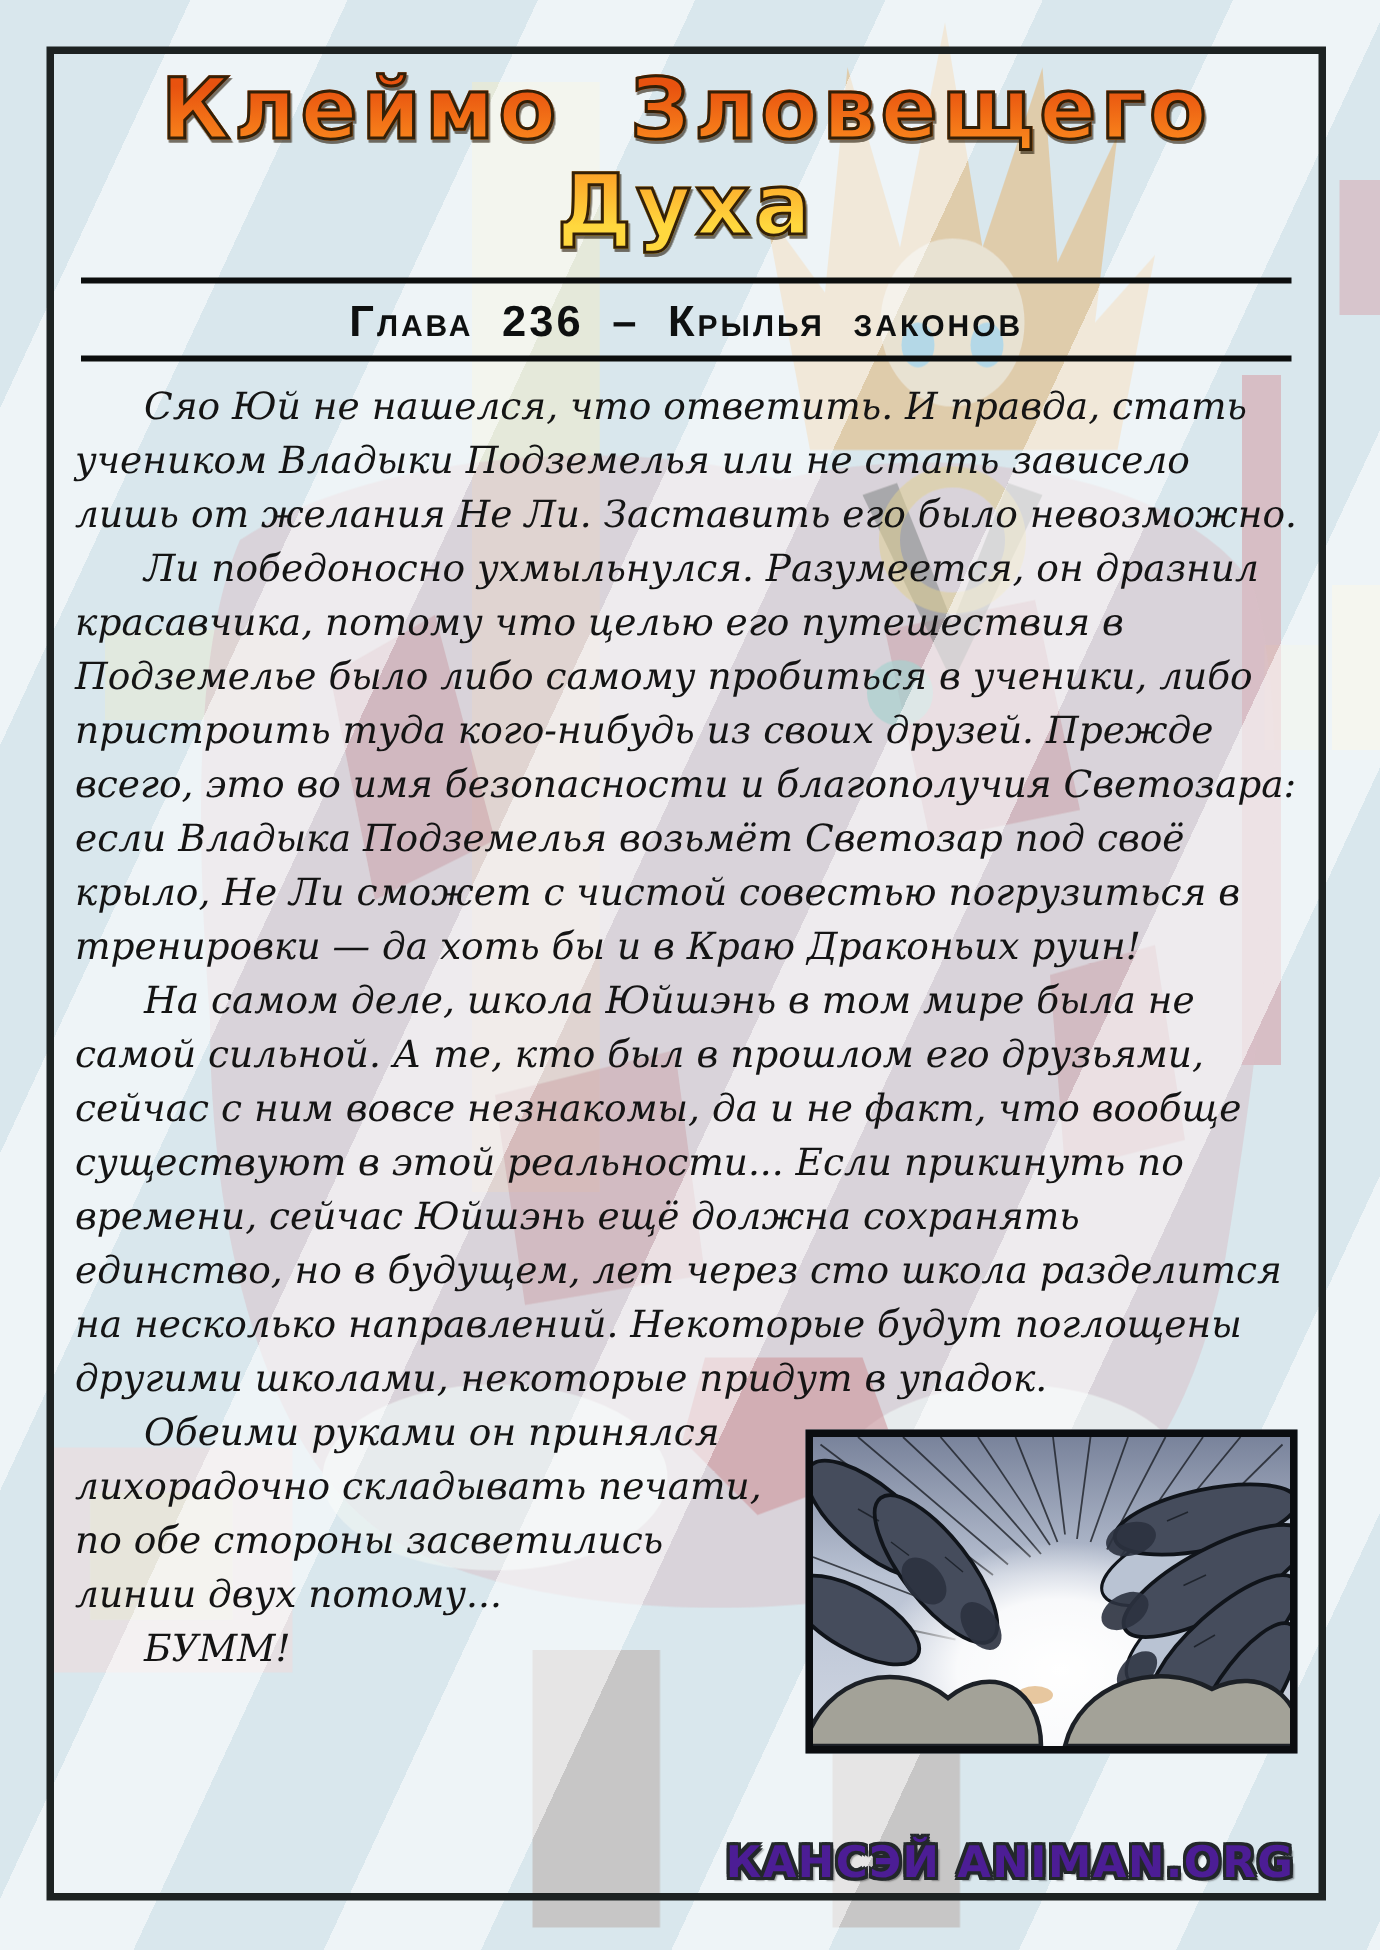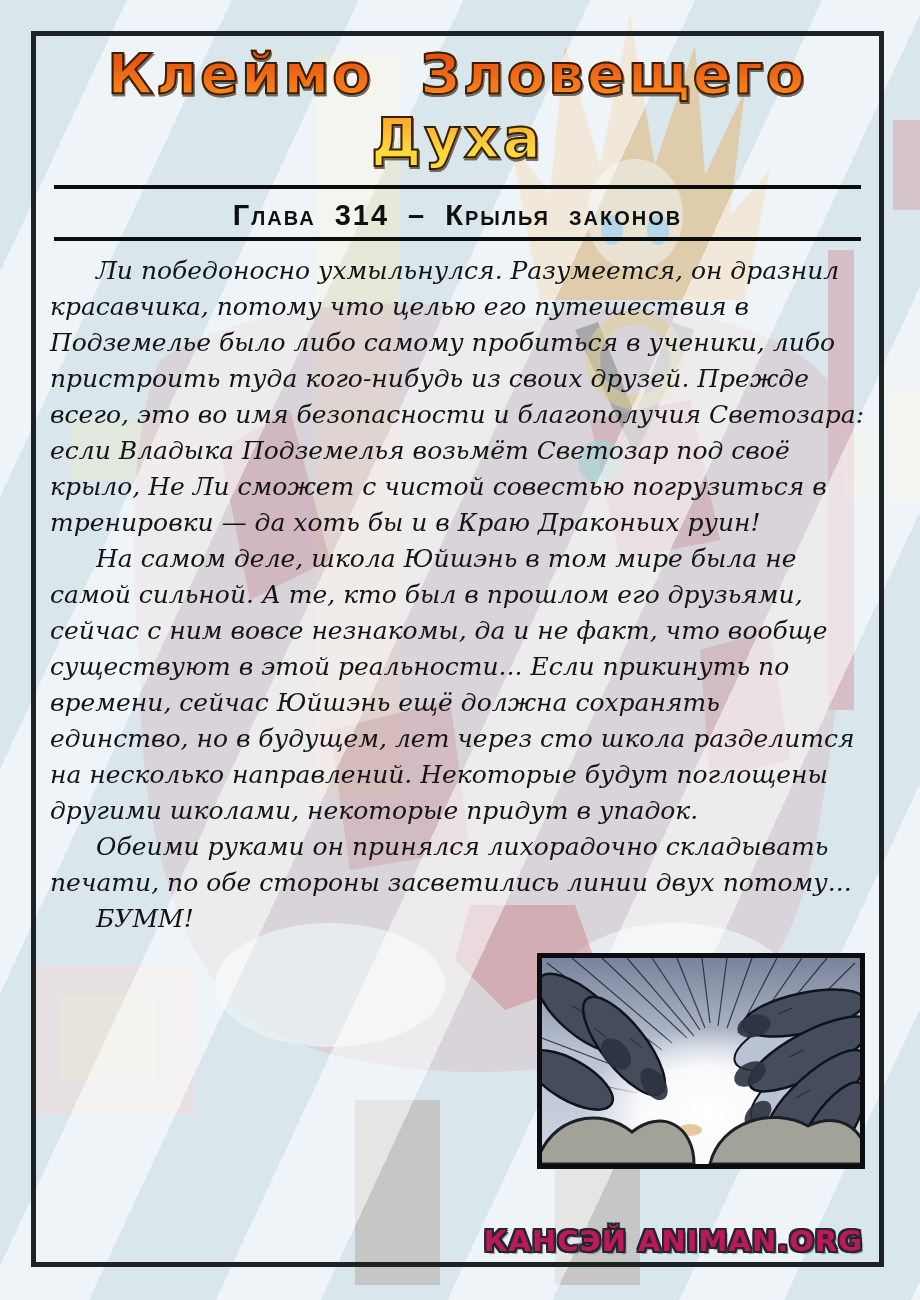--- a/index.html
+++ b/index.html
@@ -32,21 +32,21 @@
   .text-flow{margin-top:12px;height:1056px;overflow:hidden;padding:0 2px;
     font-family:"DejaVu Serif",serif;font-style:italic;
     font-size:25px;line-height:36px;color:var(--text);}
   .text-flow p{margin:0;text-indent:46px;}
   .float-strut{float:right;width:0;height:700px;}
   .panel{float:right;clear:right;width:328px;height:216px;margin:0 0 8px 14px;padding:0;
     box-sizing:border-box;border:5px solid #0b0d10;background:#aeb7c6;}
   .panel svg{display:block;width:100%;height:100%;}
   .watermark{position:absolute;right:16px;bottom:4px;z-index:4;
     font-family:"DejaVu Sans",sans-serif;font-weight:bold;font-size:29px;letter-spacing:1px;
-    color:#be185d;
+    color:#4c1d95;
     text-shadow:2px 0 0 #23282b,-2px 0 0 #23282b,0 2px 0 #23282b,0 -2px 0 #23282b,
       2px 2px 0 #23282b,-2px 2px 0 #23282b,2px -2px 0 #23282b,-2px -2px 0 #23282b,
       3px 3px 1px rgba(0,0,0,.35);}
 </style>
 </head>
 <body>
 
 <div class="canvas">
 
   <svg class="artwork" viewBox="0 0 920 1300" preserveAspectRatio="none">
@@ -82,21 +82,21 @@
     </g>
   </svg>
 
   <div class="stripes"></div>
 
   <div class="frame">
     <div class="content">
 
       <h1 class="title">Клеймо Зловещего Духа</h1>
       <div class="rule"></div>
-      <h2 class="chapter">Глава 314 – Крылья законов</h2>
+      <h2 class="chapter">Глава 236 – Крылья законов</h2>
       <div class="rule r2"></div>
 
       <div class="text-flow">
         <div class="float-strut"></div>
 
         <figure class="panel">
           <svg viewBox="0 0 318 206" preserveAspectRatio="none">
             <defs>
               <linearGradient id="sky" x1="0" y1="0" x2="0" y2="1">
                 <stop offset="0" stop-color="#79839b"></stop>
@@ -155,20 +155,21 @@
               <path d="M30,48 l14,8 M52,70 l12,9 M88,80 l12,10 M250,50 l-14,6 M262,92 l-15,7 M268,132 l-14,8 M282,166 l-12,9"></path>
             </g>
             <ellipse cx="148" cy="172" rx="12" ry="6" fill="#e3bd8e" opacity="0.85"></ellipse>
             <g fill="#a3a298" stroke="#1c2026" stroke-width="3">
               <path d="M-6,206 C8,158 58,148 90,174 C120,150 152,168 152,206 Z"></path>
               <path d="M168,206 C178,164 230,148 266,168 C300,152 326,174 326,206 Z"></path>
             </g>
           </svg>
         </figure>
 
+        <p>Сяо Юй не нашелся, что ответить. И правда, стать учеником Владыки Подземелья или не стать зависело лишь от желания Не Ли. Заставить его было невозможно.</p>
         <p>Ли победоносно ухмыльнулся. Разумеется, он дразнил красавчика, потому что целью его путешествия в Подземелье было либо самому пробиться в ученики, либо пристроить туда кого-нибудь из своих друзей. Прежде всего, это во имя безопасности и благополучия Светозара: если Владыка Подземелья возьмёт Светозар под своё крыло, Не Ли сможет с чистой совестью погрузиться в тренировки — да хоть бы и в Краю Драконьих руин!</p>
         <p>На самом деле, школа Юйшэнь в том мире была не самой сильной. А те, кто был в прошлом его друзьями, сейчас с ним вовсе незнакомы, да и не факт, что вообще существуют в этой реальности... Если прикинуть по времени, сейчас Юйшэнь ещё должна сохранять единство, но в будущем, лет через сто школа разделится на несколько направлений. Некоторые будут поглощены другими школами, некоторые придут в упадок.</p>
         <p>Обеими руками он принялся лихорадочно складывать печати, по обе стороны засветились линии двух потому...</p>
         <p>БУММ!</p>
 
       </div>
     </div>
 
     <div class="watermark">КАНСЭЙ ANIMAN.ORG</div>
   </div>

